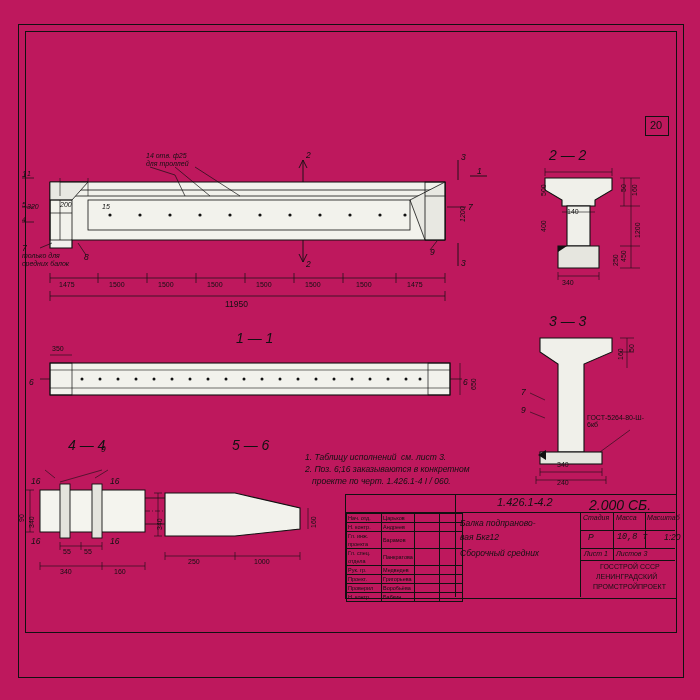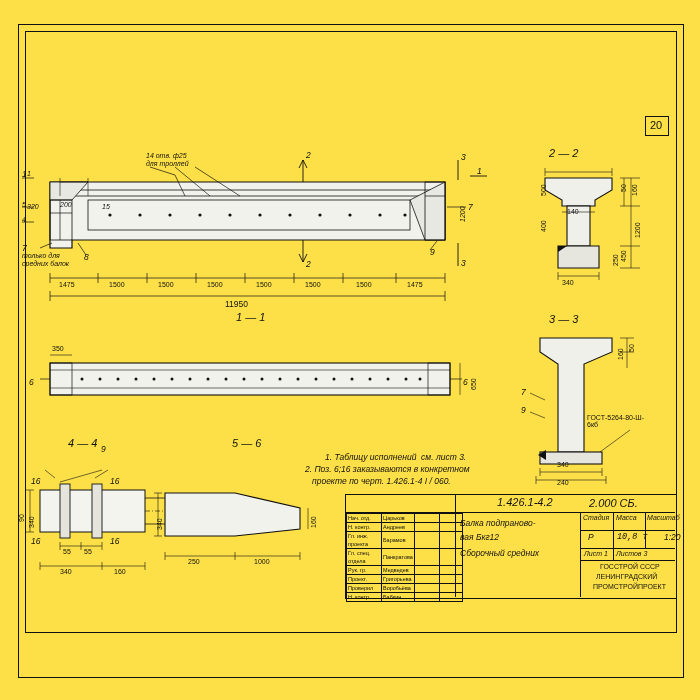--- a/index.html
+++ b/index.html
@@ -1,25 +1,25 @@
 <!DOCTYPE html>
 <html><head>
 <meta charset="utf-8">
 <style>
   html,body{margin:0;padding:0;background:#fff;}
   body{width:700px;height:700px;overflow:hidden;font-family:"Liberation Sans",sans-serif;}
-  #sheet{position:relative;width:700px;height:700px;background:#fde047;}
+  #sheet{position:relative;width:700px;height:700px;background:#be185d;}
   .frame{position:absolute;border:1.6px solid #111;}
   .ln{position:absolute;background:#111;}
   .h{height:1px;}
   .v{width:1px;}
   .txt{position:absolute;color:#111;white-space:pre;font-family:"Liberation Sans",sans-serif;}
   .lbl{font-size:7px;}
   .lbl9{font-size:8.5px;}
-  .lbl10{font-size:11px;}
+  .lbl10{font-size:14px;}
   .lbl11{font-size:11px;}
   .it{font-style:italic;}
   .rot{transform-origin:0 0;transform:rotate(-90deg);}
   svg{position:absolute;left:0;top:0;overflow:visible;}
   .tb{position:absolute;border:1.2px solid #111;}
   .tbl{position:absolute;font-size:6px;color:#111;}
   table.stamp{border-collapse:collapse;font-size:5.5px;}
   table.stamp td{border:0.8px solid #111;padding:0 1px;height:8px;line-height:8px;}
 </style>
 </head>
@@ -138,21 +138,21 @@
   <div class="txt lbl" style="left:59px;top:281px;">1475</div>
   <div class="txt lbl" style="left:109px;top:281px;">1500</div>
   <div class="txt lbl" style="left:158px;top:281px;">1500</div>
   <div class="txt lbl" style="left:207px;top:281px;">1500</div>
   <div class="txt lbl" style="left:256px;top:281px;">1500</div>
   <div class="txt lbl" style="left:305px;top:281px;">1500</div>
   <div class="txt lbl" style="left:356px;top:281px;">1500</div>
   <div class="txt lbl" style="left:407px;top:281px;">1475</div>
   <div class="txt lbl9" style="left:225px;top:299px;">11950</div>
 
-  <div class="txt lbl10 it" style="left:236px;top:311px;">1 — 1</div>
+  <div class="txt lbl10 it" style="left:236px;top:330px;">1 — 1</div>
   <svg width="700" height="700">
     <rect x="50" y="363" width="400" height="32" fill="#f2f2ec" stroke="#111" stroke-width="1.1"></rect>
     <line x1="50" y1="370" x2="450" y2="370" stroke="#111" stroke-width="0.6"></line>
     <line x1="50" y1="388" x2="450" y2="388" stroke="#111" stroke-width="0.6"></line>
     <rect x="50" y="363" width="22" height="32" fill="none" stroke="#111" stroke-width="0.7"></rect>
     <rect x="428" y="363" width="22" height="32" fill="none" stroke="#111" stroke-width="0.7"></rect>
     <g fill="#111">
       <circle cx="82" cy="379" r="1.5"></circle>
         <circle cx="100" cy="379" r="1.5"></circle>
       <circle cx="118" cy="379" r="1.5"></circle>
@@ -302,21 +302,21 @@
       <line x1="235" y1="556" x2="300" y2="556"></line>
       <line x1="300" y1="552" x2="300" y2="560"></line>
       <line x1="308" y1="508" x2="308" y2="529"></line>
     </g>
   </svg>
   <div class="txt lbl rot" style="left:156px;top:530px;">340</div>
   <div class="txt lbl" style="left:188px;top:558px;">250</div>
   <div class="txt lbl" style="left:254px;top:558px;">1000</div>
   <div class="txt lbl rot" style="left:310px;top:528px;">160</div>
 
-  <div class="txt lbl9 it" style="left:305px;top:452px;margin-left:20px;">1. Таблицу исполнений  см. лист 3.</div>
+  <div class="txt lbl9 it" style="left:305px;top:452px;">1. Таблицу исполнений  см. лист 3.</div>
   <div class="txt lbl9 it" style="left:305px;top:464px;">2. Поз. 6;16 заказываются в конкретном</div>
   <div class="txt lbl9 it" style="left:312px;top:476px;">проекте по черт. 1.426.1-4 I / 060.</div>
 
   <div class="tb" style="left:345px;top:494px;width:330px;height:103px;"></div>
   <div class="ln v" style="left:455px;top:494px;height:103px;"></div>
   <div class="ln v" style="left:580px;top:512px;height:85px;"></div>
   <div class="ln h" style="left:345px;top:512px;width:330px;"></div>
   <div class="ln h" style="left:580px;top:530px;width:95px;"></div>
   <div class="ln h" style="left:580px;top:548px;width:95px;"></div>
   <div class="ln h" style="left:580px;top:560px;width:95px;"></div>

